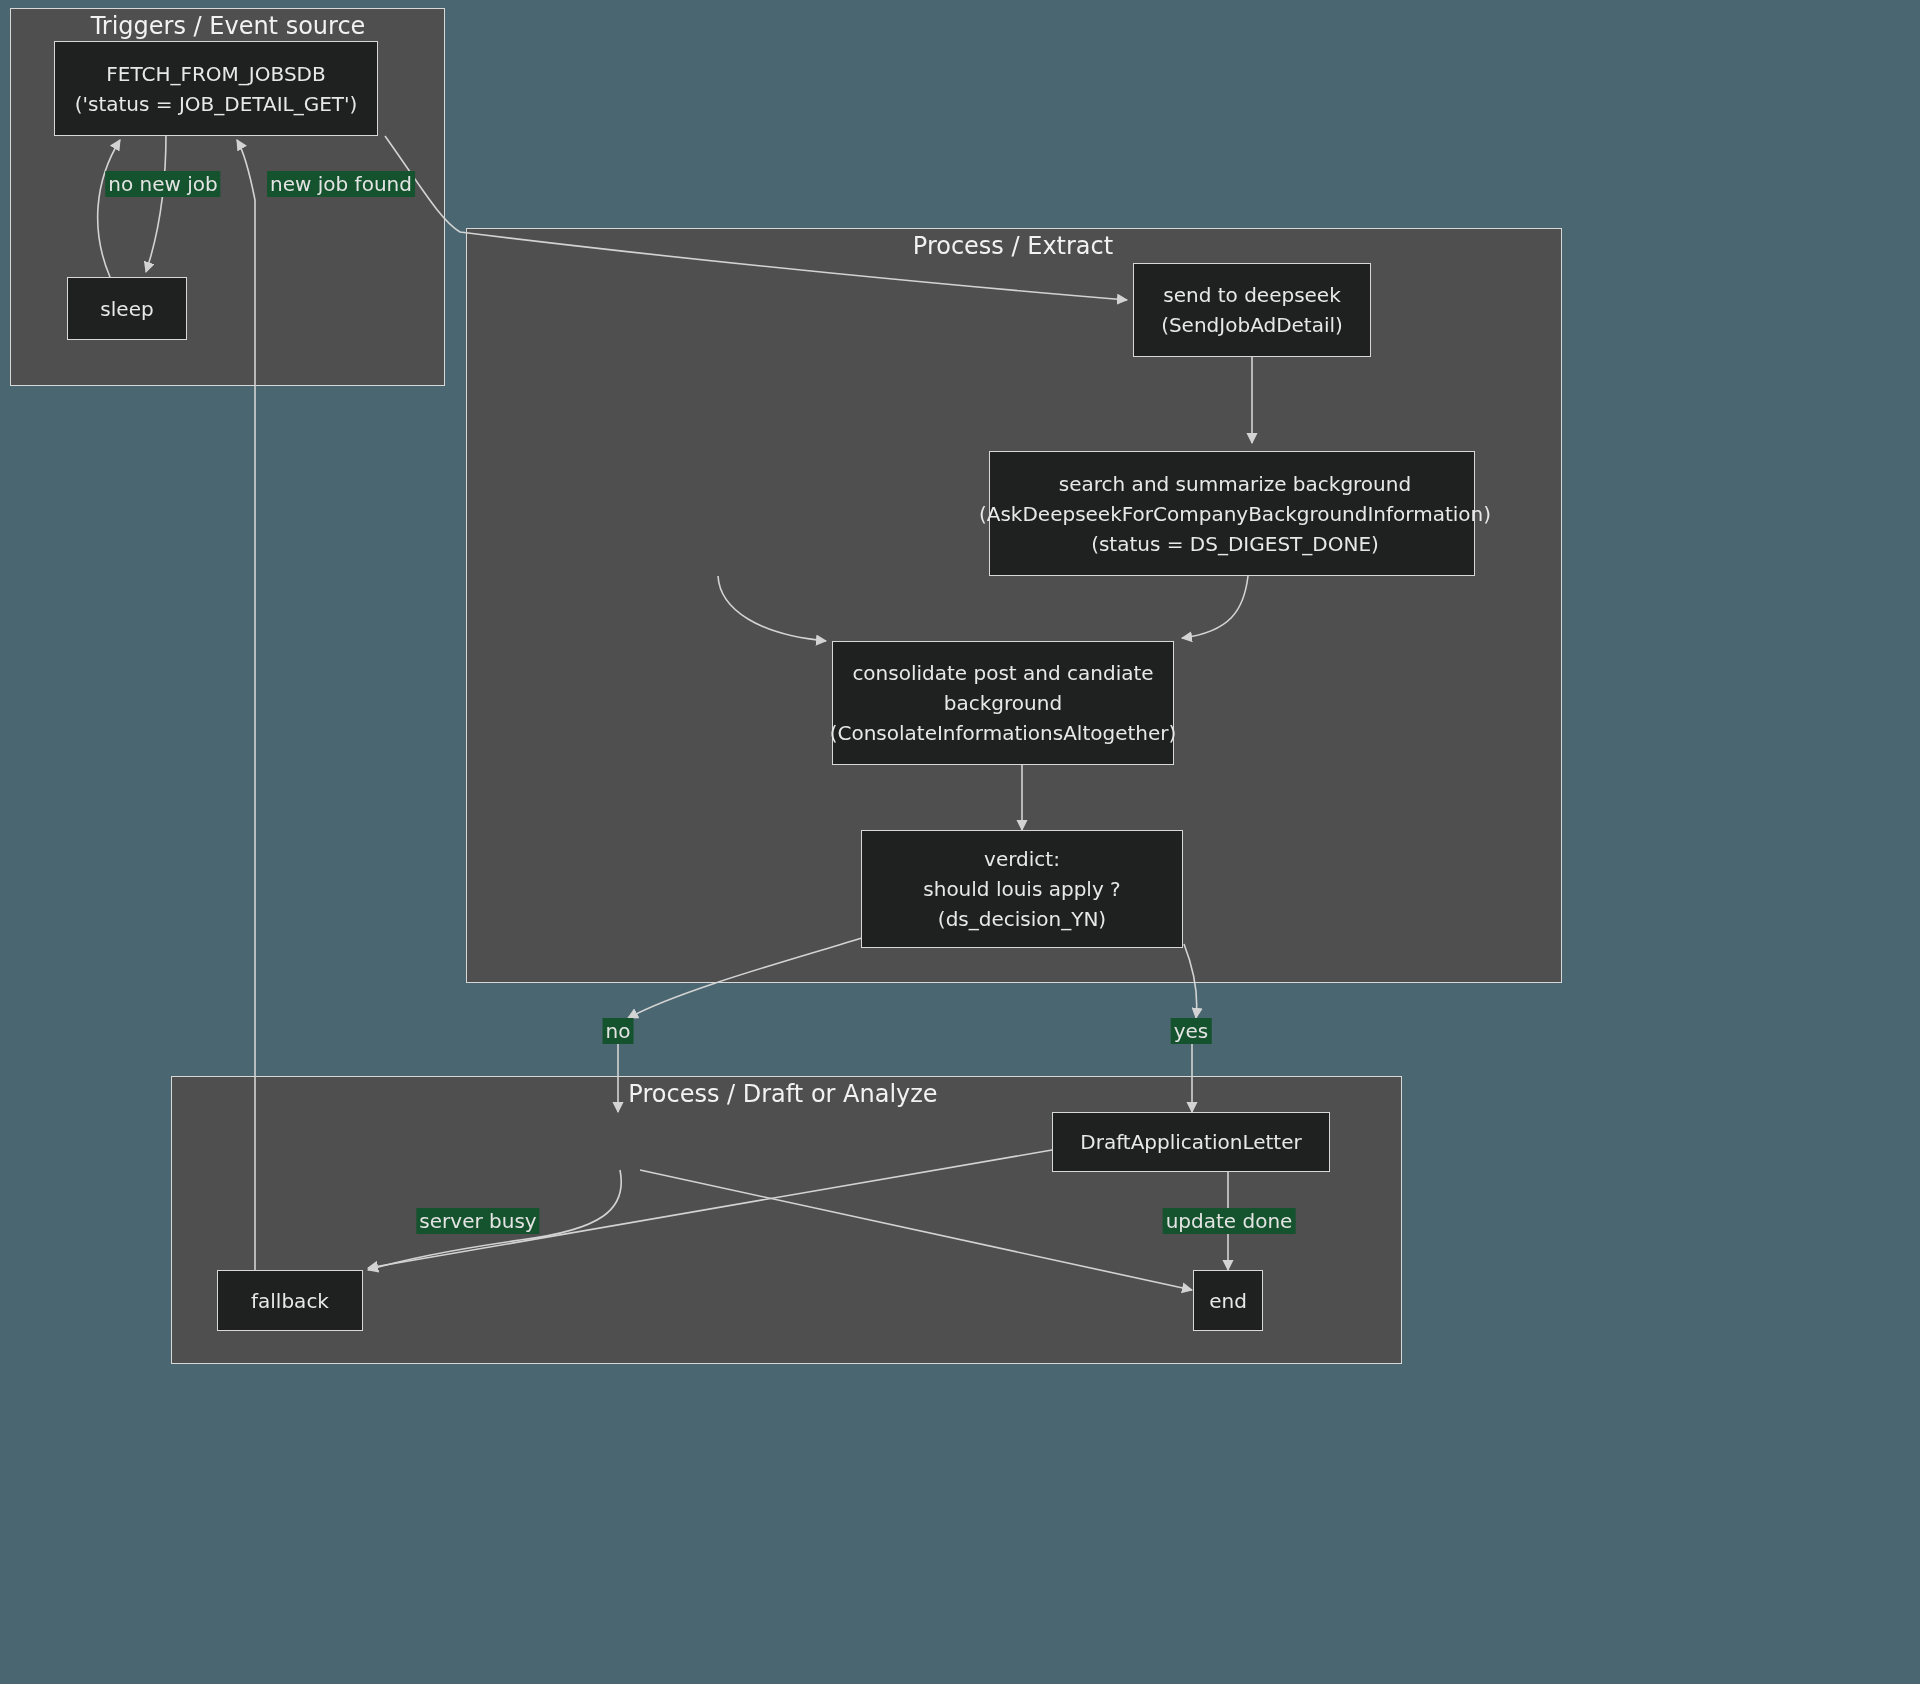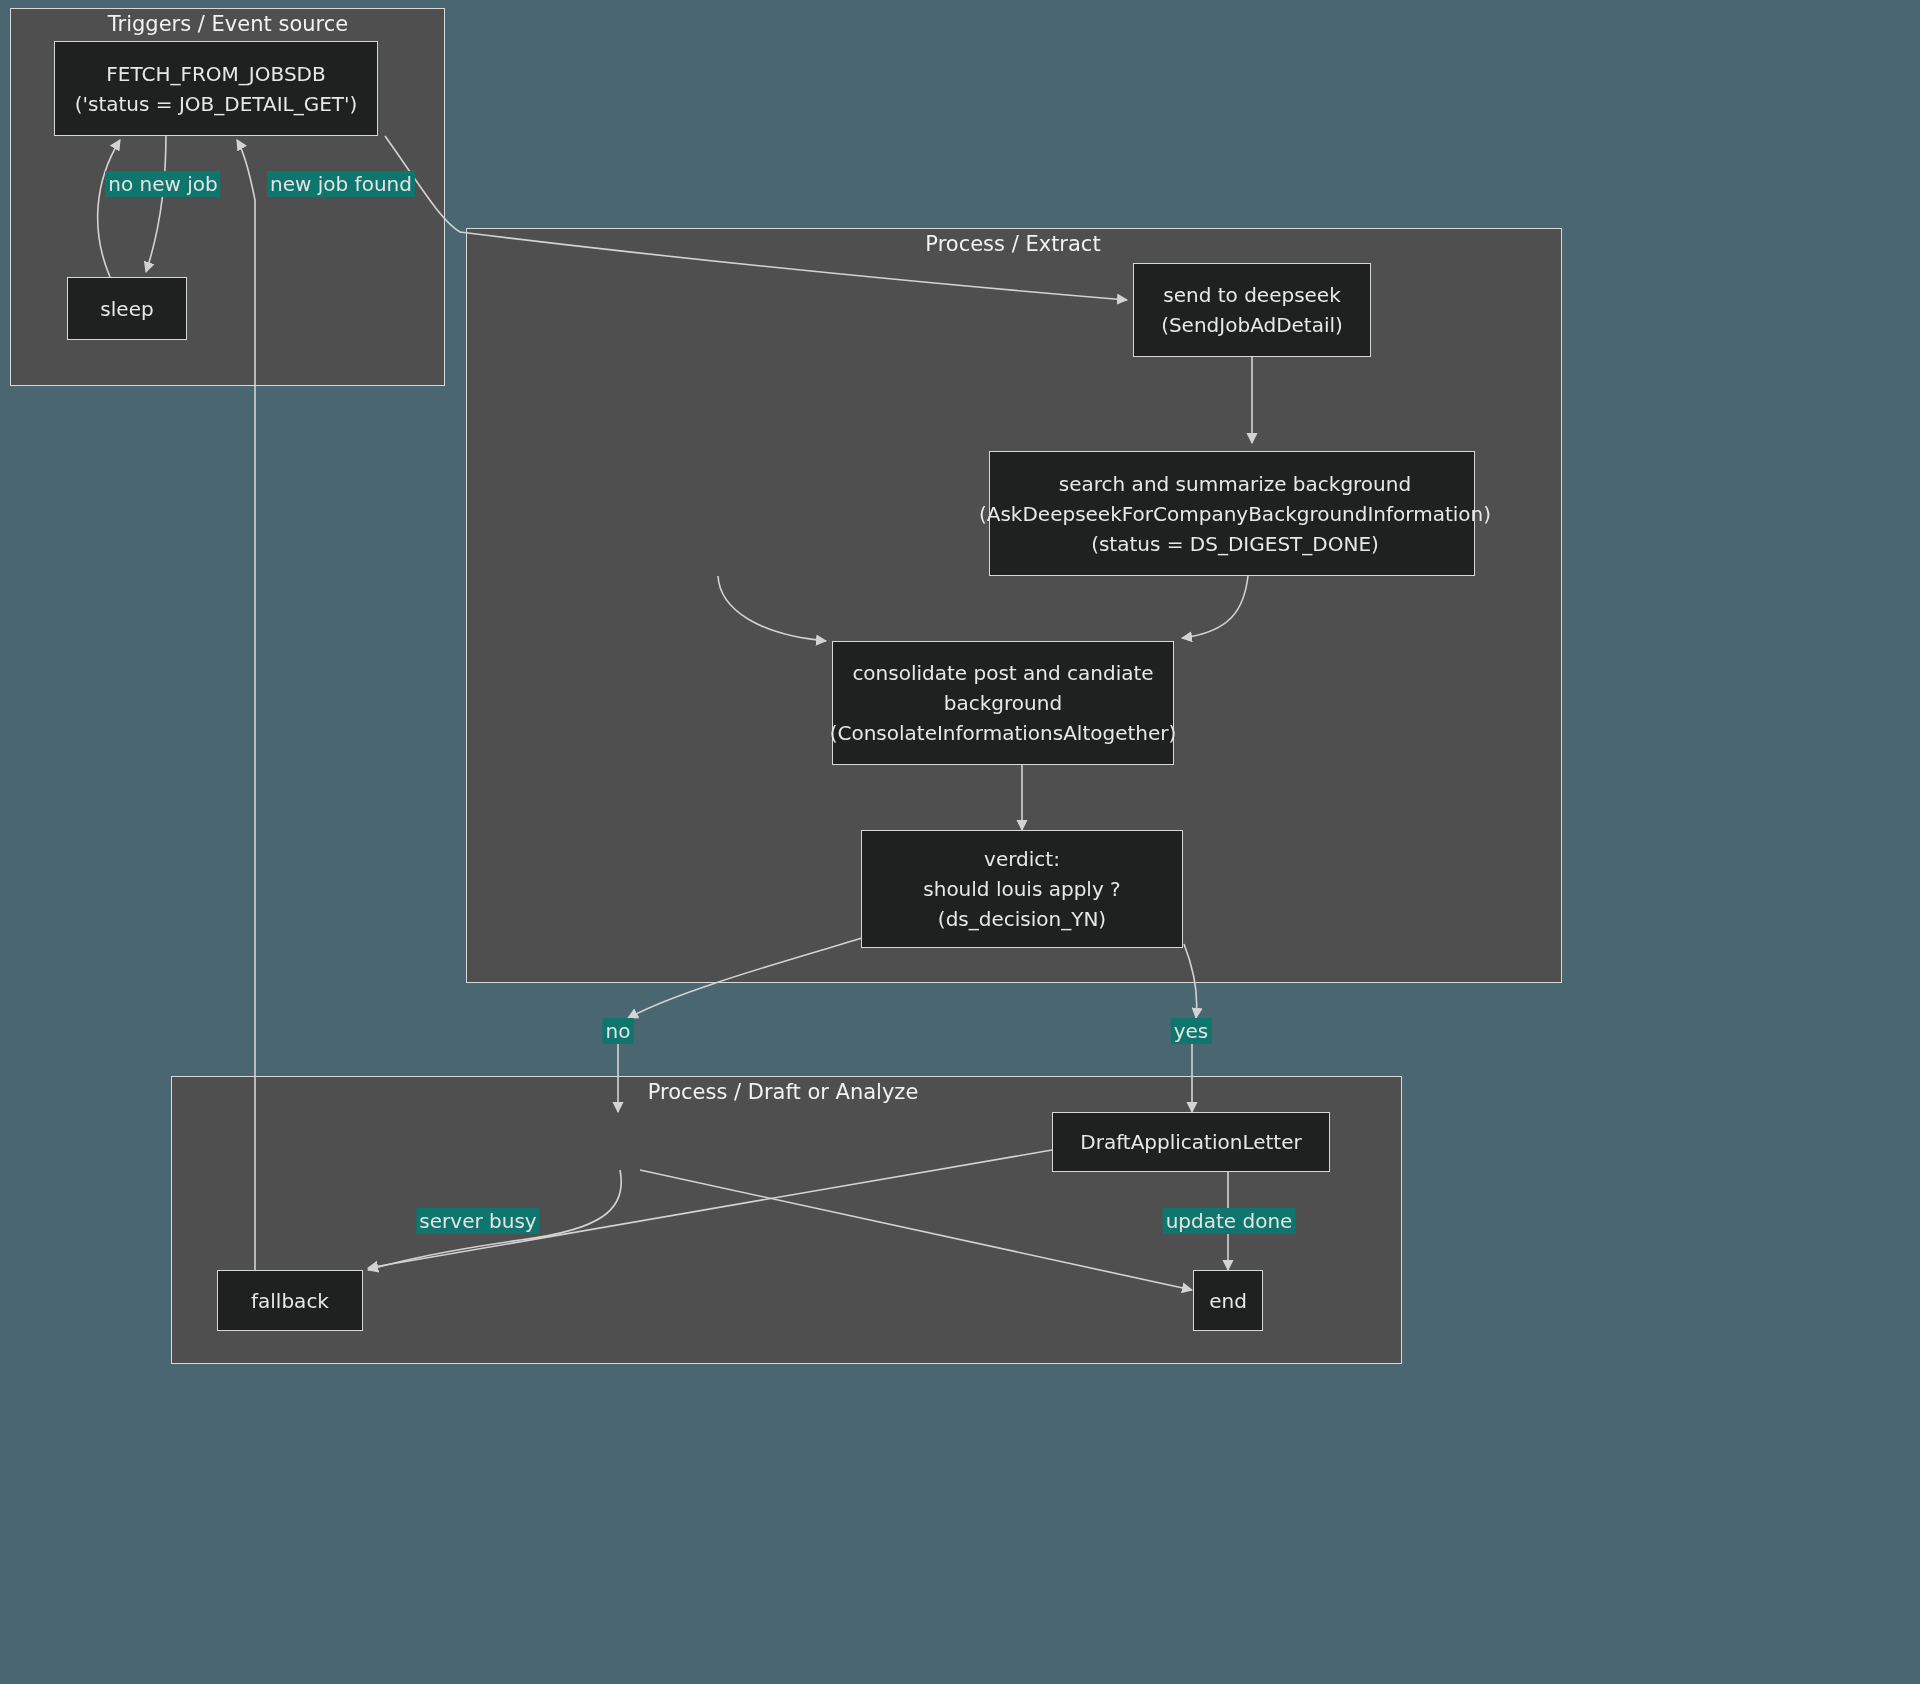--- a/index.html
+++ b/index.html
@@ -24,21 +24,21 @@
   }
   .cluster {
     position: absolute;
     background: #4f4f4f;
     border: 1px solid #d8d8d8;
     box-sizing: border-box;
   }
   .cluster-title {
     position: absolute;
     color: #f2f2f2;
-    font-size: 21px;
+    font-size: 24px;
     white-space: nowrap;
     transform: translateX(-50%);
     font-family: "DejaVu Sans", sans-serif;
   }
   .node {
     position: absolute;
     background: #1f2020;
     border: 1px solid #d8d8d8;
     box-sizing: border-box;
     color: #e8e8e8;
@@ -49,21 +49,21 @@
     justify-content: center;
     text-align: center;
     padding: 4px 10px;
     white-space: pre-line;
     font-family: "DejaVu Sans", sans-serif;
   }
   .edge-label {
     position: absolute;
     color: #e4e4e4;
     font-size: 20px;
-    background: #0f766e;
+    background: #14532d;
     padding: 1px 3px;
     white-space: nowrap;
     transform: translate(-50%, -50%);
     font-family: "DejaVu Sans", sans-serif;
   }
 </style>
 </head>
 <body>
 
 <div id="canvas">

